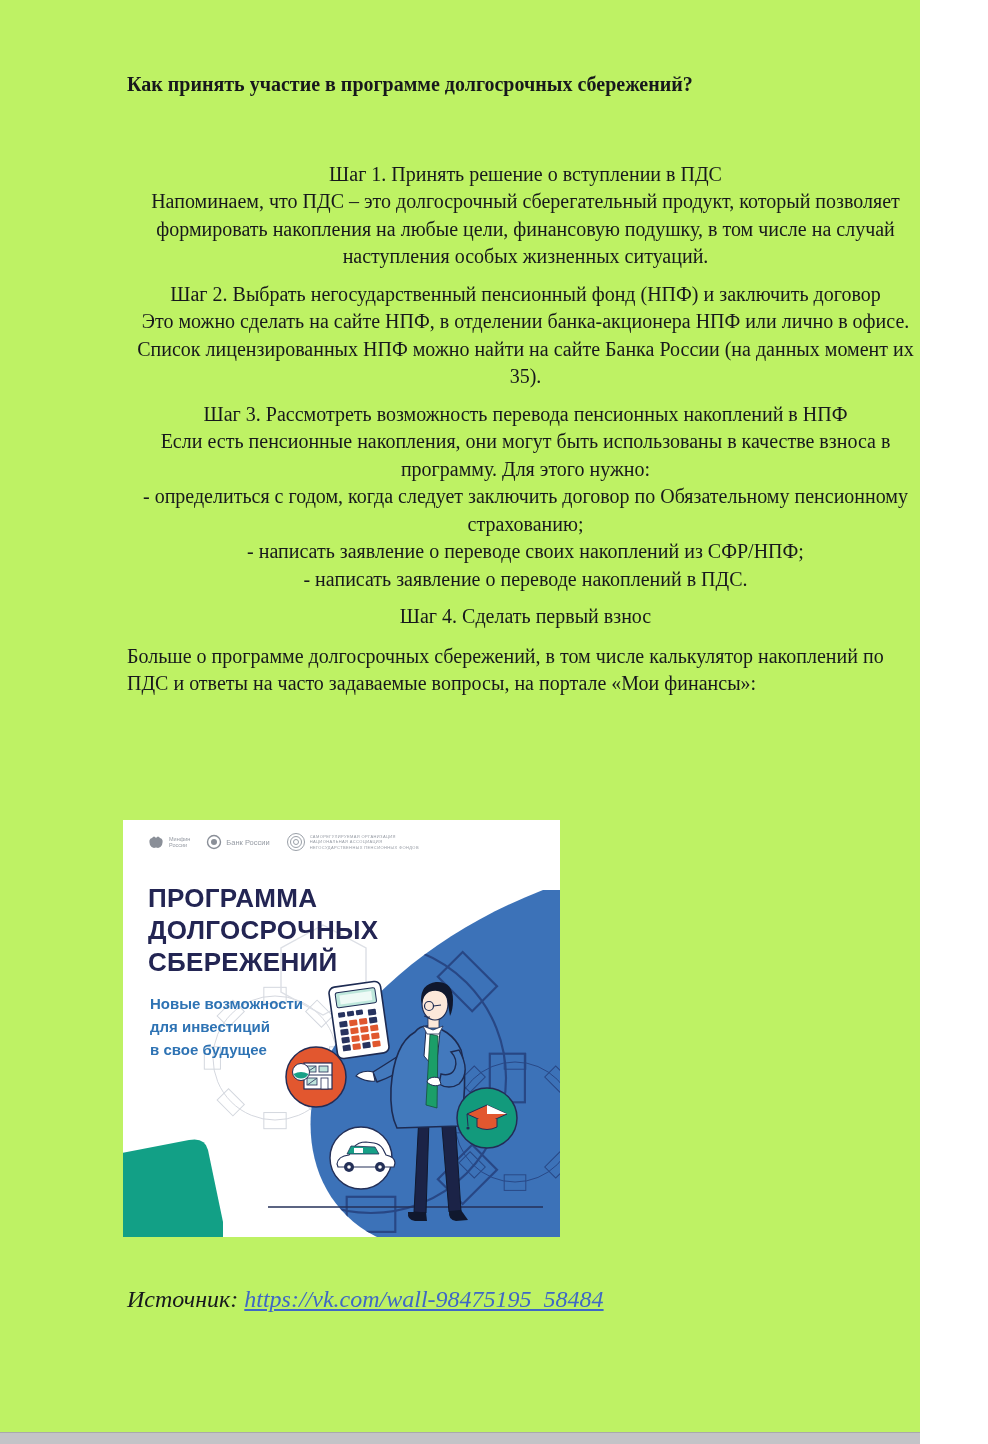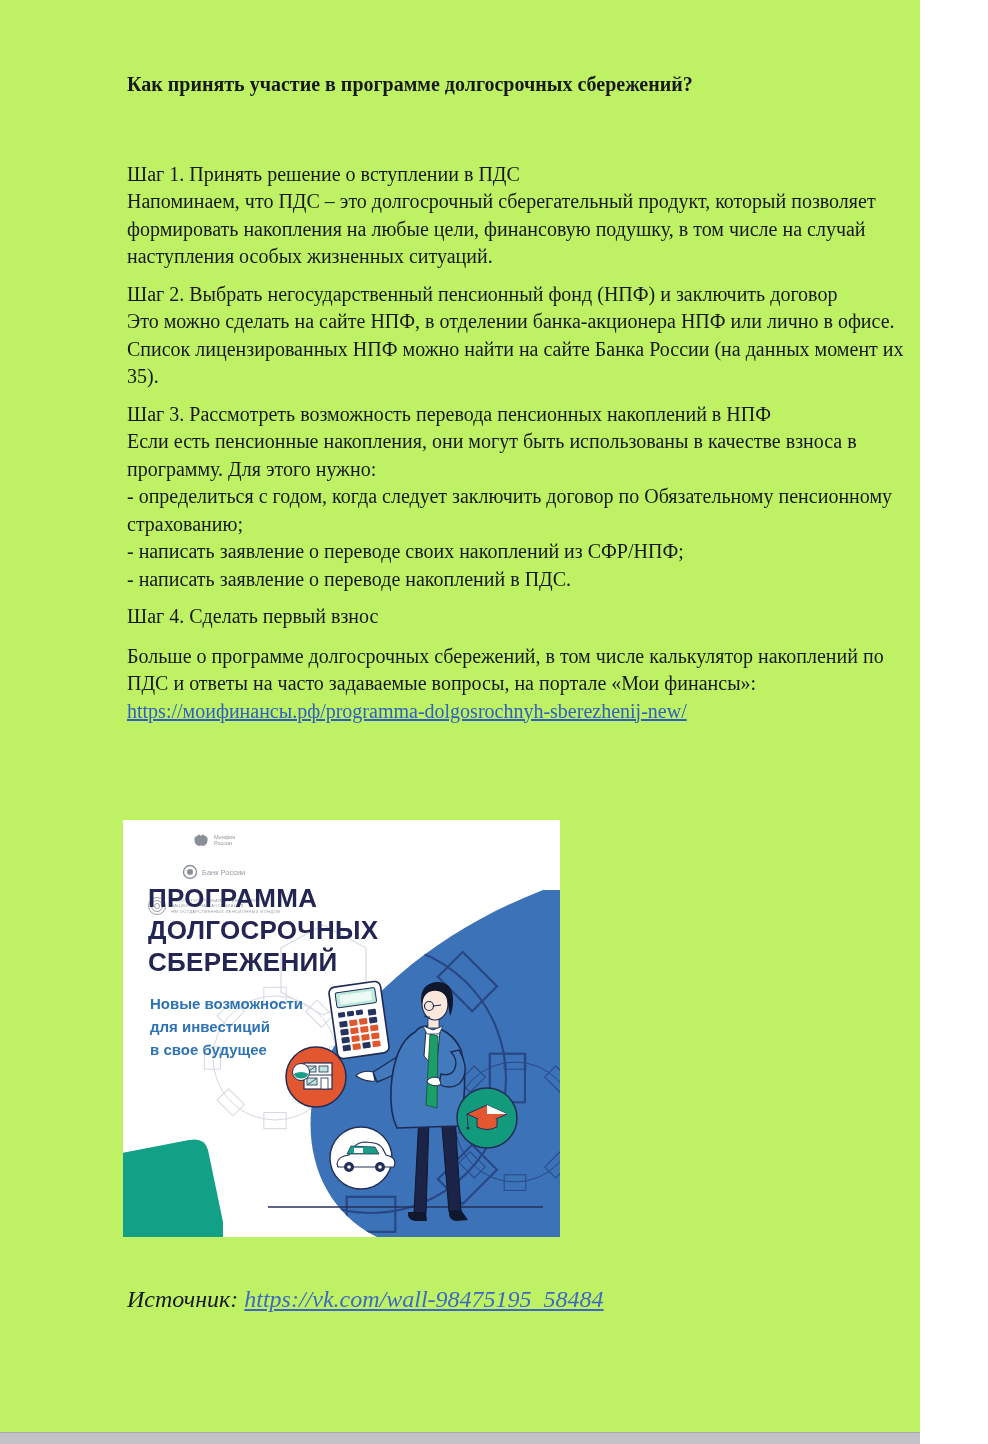--- a/index.html
+++ b/index.html
@@ -1,27 +1,27 @@
 <!DOCTYPE html>
 <html><head>
 <meta charset="utf-8">
 <style>
   html,body{margin:0;padding:0;}
   .page{position:relative;width:920px;height:1444px;background:#bef264;overflow:hidden;
         font-family:"Liberation Serif", serif;color:#17181c;}
   .content{position:absolute;left:127px;top:71px;width:797px;font-size:20px;line-height:27.5px;}
   .doc-title{font-weight:bold;margin:0 0 62px 0;font-size:20px;}
   .step{margin:0 0 10px 0;}
-  .step div{min-height:27.5px;}
+  .step div{min-height:27.5px;text-align:center;}
   .outro{margin-top:12px;}
   a.doclink{color:#2f5fc0;text-decoration:underline;cursor:pointer;}
   .poster{position:absolute;left:123px;top:820px;width:437px;height:417px;background:#ffffff;}
   .poster-svg{position:absolute;left:0;top:0;}
   .logos{position:absolute;left:24px;top:12px;display:flex;align-items:center;gap:16px;
-         font-family:"Liberation Sans", sans-serif;color:#959aa3;flex-direction:column;}
+         font-family:"Liberation Sans", sans-serif;color:#959aa3;}
   .logo{display:flex;align-items:center;gap:4px;}
   .logo-text-sm{font-size:5.5px;line-height:6.5px;}
   .logo-text-md{font-size:7.5px;}
   .logo-text-xs{font-size:4px;line-height:5.5px;letter-spacing:0.4px;white-space:nowrap;}
   .poster-title{position:absolute;left:25px;top:62px;font-family:"Liberation Sans", sans-serif;
         font-weight:bold;font-size:26px;line-height:32px;color:#232553;letter-spacing:0.3px;}
   .poster-subtitle{position:absolute;left:27px;top:172px;font-family:"Liberation Sans", sans-serif;
         font-weight:bold;font-size:15px;line-height:23px;color:#2e73b4;}
   .source-line{position:absolute;left:127px;top:1286px;font-style:italic;font-size:24px;}
   .source-line a{color:#3f68c5;text-decoration:underline;}
@@ -52,21 +52,20 @@
       <div>- написать заявление о переводе своих накоплений из СФР/НПФ;</div>
       <div>- написать заявление о переводе накоплений в ПДС.</div>
     </div>
 
     <div class="step">
       <div>Шаг 4. Сделать первый взнос</div>
     </div>
 
     <div class="outro">
       <div>Больше о программе долгосрочных сбережений, в том числе калькулятор накоплений по ПДС и ответы на часто задаваемые вопросы, на портале «Мои финансы»:</div>
-      <div><a class="doclink">https://моифинансы.рф/programma-dolgosrochnyh-sberezhenij-new/</a></div>
     </div>
   </div>
 
   <div class="poster">
 
     <svg class="poster-svg" width="437" height="417" viewBox="0 0 437 417">
       <defs>
         <clipPath id="blobClip">
           <path d="M437,70 L420,70 C368,90 316,120 276,155 C226,199 193,240 188,292 C184,345 206,392 252,416 L260,420 L437,420 Z"></path>
         </clipPath>

